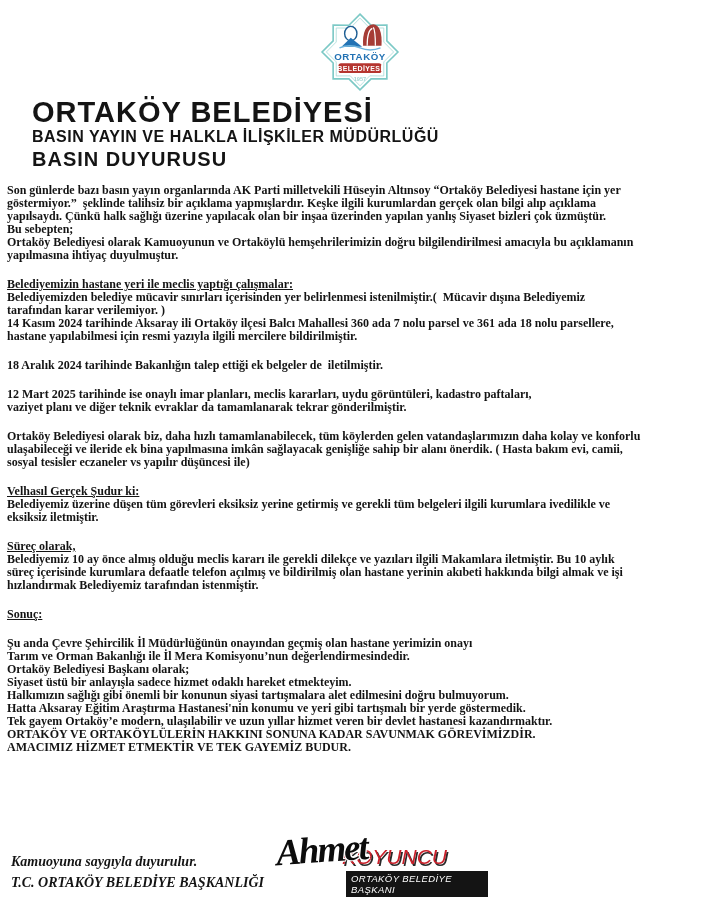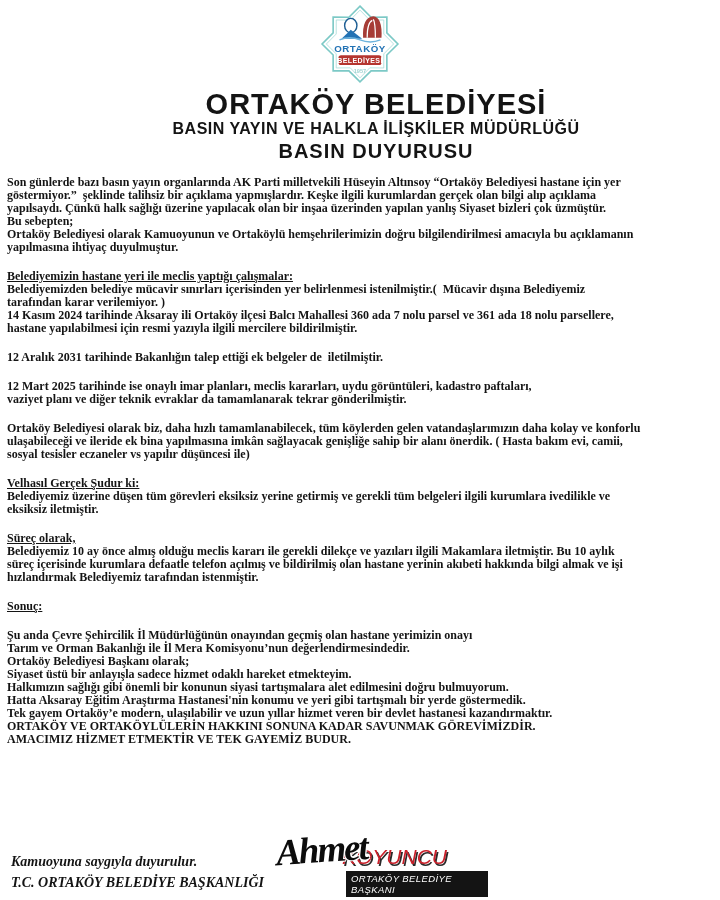--- a/index.html
+++ b/index.html
@@ -10,23 +10,23 @@
     height: 900px;
     background: #ffffff;
     overflow: hidden;
     font-family: "Liberation Serif", "DejaVu Serif", serif;
     color: #141414;
   }
   
   .logo-wrap {
     display: flex;
     justify-content: center;
-    padding-top: 4px;
+    padding-top: 12px;
   }
-  .header { text-align: center; margin-left: 32px; }
+  .header { text-align: left; margin-left: 32px; }
   .header .title {
     font-family: "Liberation Sans", "DejaVu Sans", sans-serif;
     font-weight: bold;
     font-size: 29px;
     letter-spacing: 1px;
     line-height: 32px;
     margin-top: 2px;
   }
   .header .subtitle {
     font-family: "Liberation Sans", "DejaVu Sans", sans-serif;
@@ -150,21 +150,21 @@
 göstermiyor.”  şeklinde talihsiz bir açıklama yapmışlardır. Keşke ilgili kurumlardan gerçek olan bilgi alıp açıklama
 yapılsaydı. Çünkü halk sağlığı üzerine yapılacak olan bir inşaa üzerinden yapılan yanlış Siyaset bizleri çok üzmüştür.
 Bu sebepten;
 Ortaköy Belediyesi olarak Kamuoyunun ve Ortaköylü hemşehrilerimizin doğru bilgilendirilmesi amacıyla bu açıklamanın
 yapılmasına ihtiyaç duyulmuştur.</div>
       <div class="block heading gap">Belediyemizin hastane yeri ile meclis yaptığı çalışmalar:</div>
       <div class="block para">Belediyemizden belediye mücavir sınırları içerisinden yer belirlenmesi istenilmiştir.(  Mücavir dışına Belediyemiz
 tarafından karar verilemiyor. )
 14 Kasım 2024 tarihinde Aksaray ili Ortaköy ilçesi Balcı Mahallesi 360 ada 7 nolu parsel ve 361 ada 18 nolu parsellere,
 hastane yapılabilmesi için resmi yazıyla ilgili mercilere bildirilmiştir.</div>
-      <div class="block para gap">12 Aralık 2031 tarihinde Bakanlığın talep ettiği ek belgeler de  iletilmiştir.</div>
+      <div class="block para gap">18 Aralık 2024 tarihinde Bakanlığın talep ettiği ek belgeler de  iletilmiştir.</div>
       <div class="block para gap">12 Mart 2025 tarihinde ise onaylı imar planları, meclis kararları, uydu görüntüleri, kadastro paftaları,
 vaziyet planı ve diğer teknik evraklar da tamamlanarak tekrar gönderilmiştir.</div>
       <div class="block para gap">Ortaköy Belediyesi olarak biz, daha hızlı tamamlanabilecek, tüm köylerden gelen vatandaşlarımızın daha kolay ve konforlu
 ulaşabileceği ve ileride ek bina yapılmasına imkân sağlayacak genişliğe sahip bir alanı önerdik. ( Hasta bakım evi, camii,
 sosyal tesisler eczaneler vs yapılır düşüncesi ile)</div>
       <div class="block heading gap">Velhasıl Gerçek Şudur ki:</div>
       <div class="block para">Belediyemiz üzerine düşen tüm görevleri eksiksiz yerine getirmiş ve gerekli tüm belgeleri ilgili kurumlara ivedilikle ve
 eksiksiz iletmiştir.</div>
       <div class="block heading gap">Süreç olarak,</div>
       <div class="block para">Belediyemiz 10 ay önce almış olduğu meclis kararı ile gerekli dilekçe ve yazıları ilgili Makamlara iletmiştir. Bu 10 aylık

